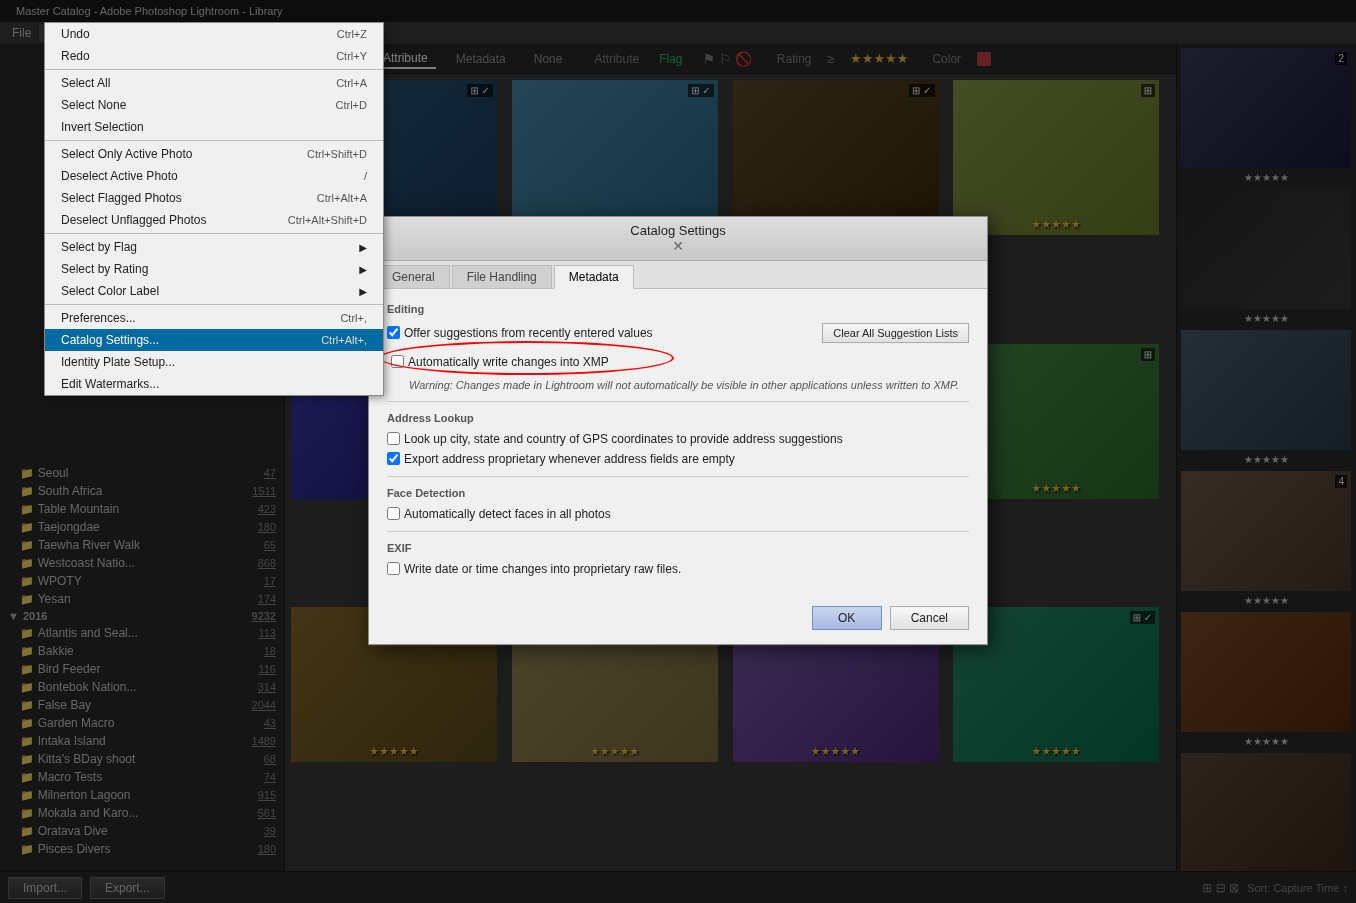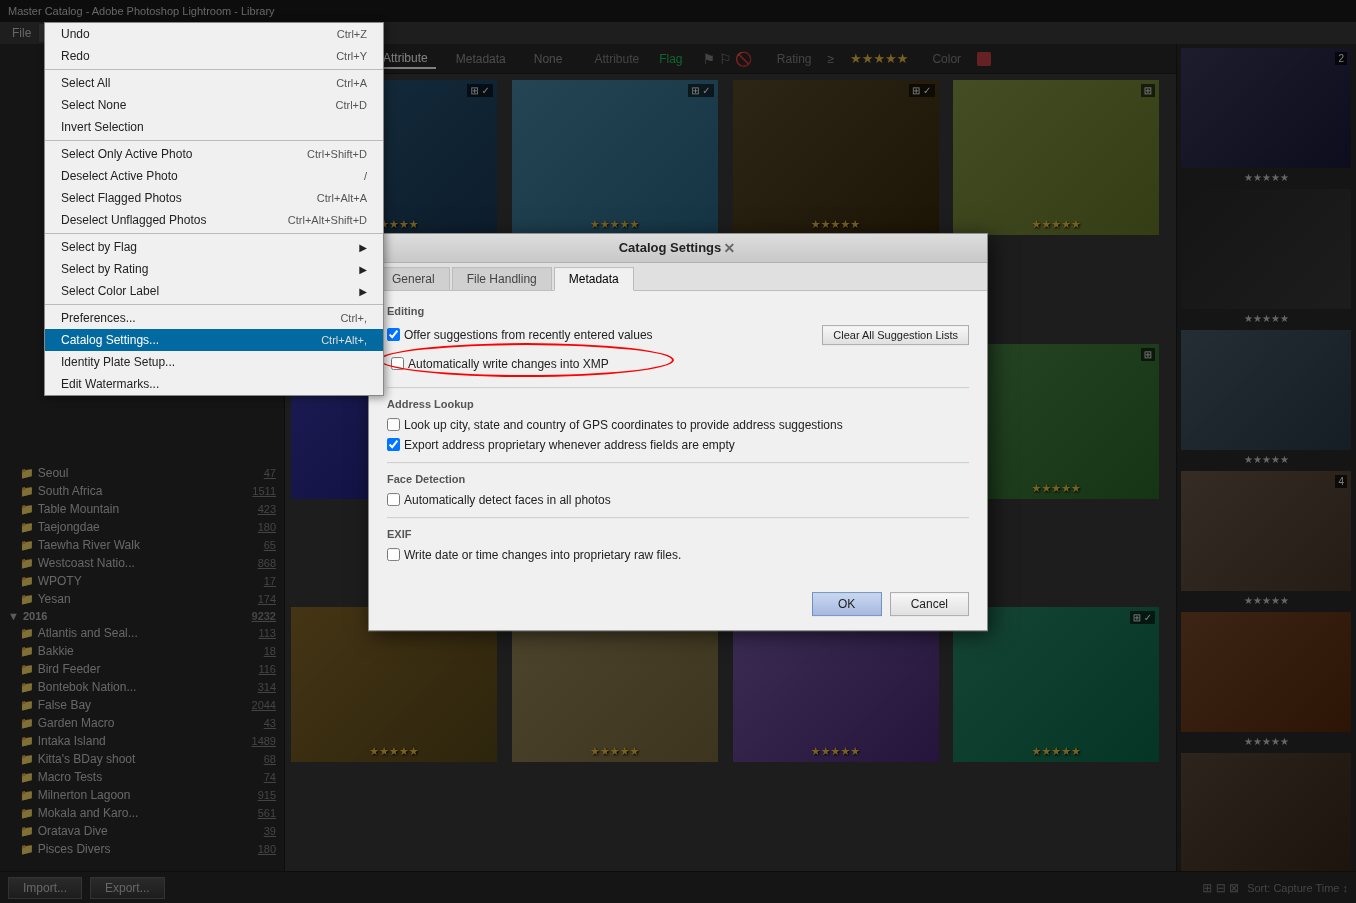--- a/index.html
+++ b/index.html
@@ -13,21 +13,21 @@
       position: relative;
     }
 
     
     #title-bar {
       height: 22px;
       background: #1a1a1a;
       color: #ccc;
       display: flex;
       align-items: center;
-      padding: 0 8px;
+      padding: 0 16px;
       font-size: 11px;
     }
 
     
     #menu-bar {
       height: 22px;
       background: #3c3c3c;
       display: flex;
       align-items: center;
       padding: 0 4px;
@@ -207,21 +207,22 @@
       color: #222;
     }
     #dialog-titlebar {
       background: linear-gradient(to bottom, #ddd, #c8c8c8);
       padding: 6px 12px;
       display: flex;
       align-items: center;
       justify-content: center;
       border-bottom: 1px solid #aaa;
       font-size: 13px;
-      font-weight: bold;
+      font-weight: normal;
+      flex-direction: column;
     }
     #dialog-close-btn {
       width: 16px;
       height: 16px;
       cursor: pointer;
       display: flex;
       align-items: center;
       justify-content: center;
       font-size: 14px;
       color: #666;
@@ -732,20 +733,23 @@
 
 
     <div class="xmp-oval-container">
       <div class="xmp-oval"></div>
       <div class="dialog-row" style="margin-bottom:0;padding:6px 0 6px 4px;">
         <input type="checkbox" id="chk-xmp" style="">
         <label for="chk-xmp">Automatically write changes into XMP</label>
       </div>
     </div>
 
+    <div class="warning-text">
+      Warning: Changes made in Lightroom will not automatically be visible in other applications unless written to XMP.
+    </div>
 
     <div class="dialog-separator"></div>
 
     <div class="dialog-section-title">Address Lookup</div>
 
     <div class="dialog-row">
       <input type="checkbox" id="chk-gps" style="">
       <label for="chk-gps">Look up city, state and country of GPS coordinates to provide address suggestions</label>
     </div>
 

